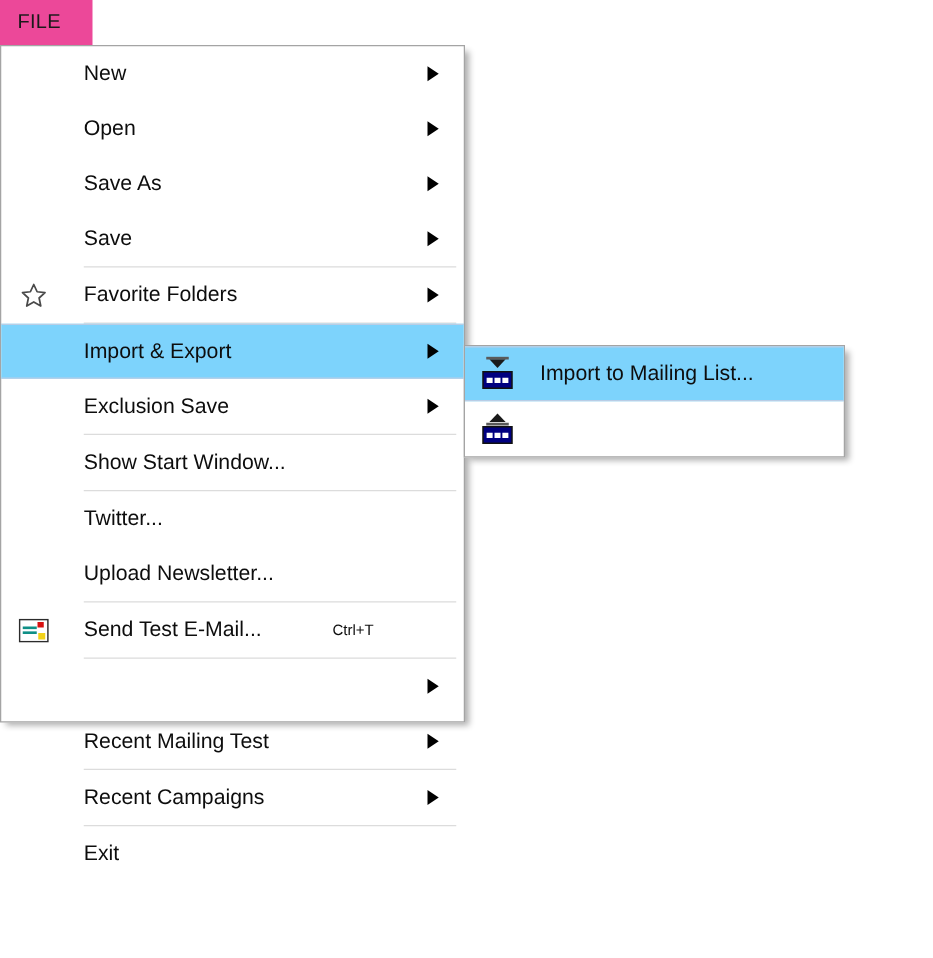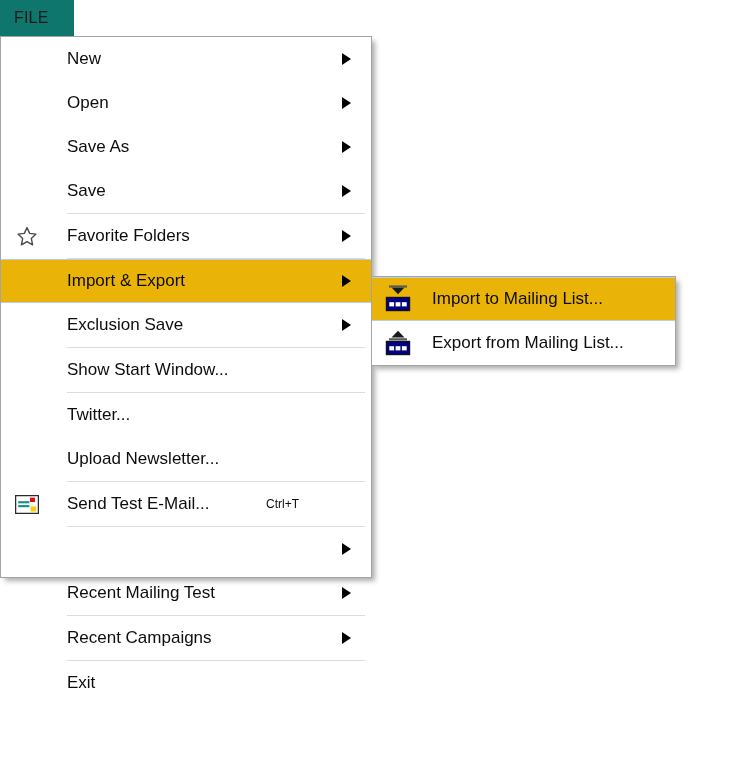--- a/index.html
+++ b/index.html
@@ -15,21 +15,21 @@
     overflow: hidden;
   }
 
   
   #file-tab {
     position: absolute;
     left: 0;
     top: 0;
     width: 74px;
     height: 37px;
-    background: #0f766e;
+    background: #ec4899;
     box-sizing: border-box;
   }
   #file-tab .tab-label {
     position: absolute;
     left: 14px;
     top: 9px;
     font-size: 16px;
     color: #1a1a1a;
     letter-spacing: 0.2px;
   }
@@ -49,21 +49,21 @@
 
   .menu-item {
     position: relative;
     height: 44px;
     display: flex;
     align-items: center;
     box-sizing: border-box;
     cursor: default;
   }
   .menu-item.selected {
-    background: #eab308;
+    background: #7dd3fc;
     border-top: 1px solid #b9cde5;
     border-bottom: 1px solid #b9cde5;
   }
 
   .mi-icon {
     position: absolute;
     left: 11px;
     top: 50%;
     transform: translateY(-50%);
     width: 30px;
@@ -229,15 +229,14 @@
       <span class="mi-icon">
         <svg class="table-icon" width="32" height="28" viewBox="0 0 32 28">
           <path d="M9.5 8.6 L16 1.8 L22.5 8.6 Z" fill="#1a1a1a"></path>
           <rect x="7" y="9.2" width="18" height="2.2" fill="#5a5a5a"></rect>
           <rect x="4.4" y="12.4" width="23.2" height="13.2" fill="#000080" stroke="#111111" stroke-width="1.2"></rect>
           <rect x="7.3" y="17.2" width="4.8" height="4.2" fill="#ffffff"></rect>
           <rect x="13.6" y="17.2" width="4.8" height="4.2" fill="#ffffff"></rect>
           <rect x="19.9" y="17.2" width="4.8" height="4.2" fill="#ffffff"></rect>
         </svg>
       </span>
-      <span class="mi-label">Export from Mailing List...</span>
     </div>
   </div>
 
 </body></html>

